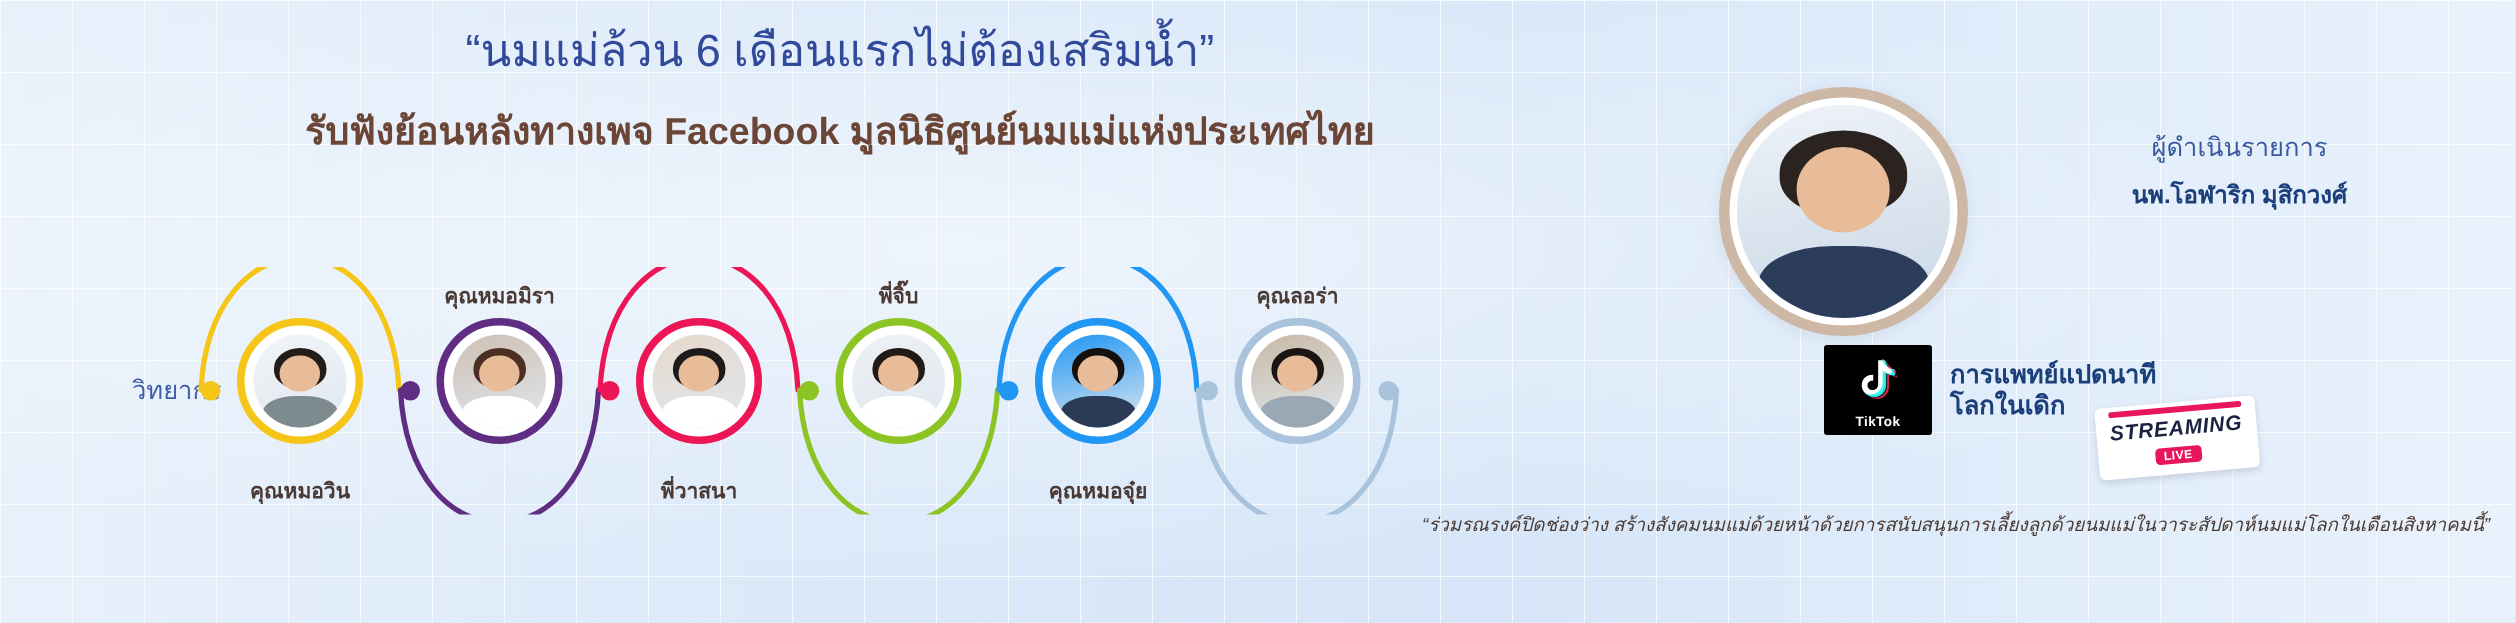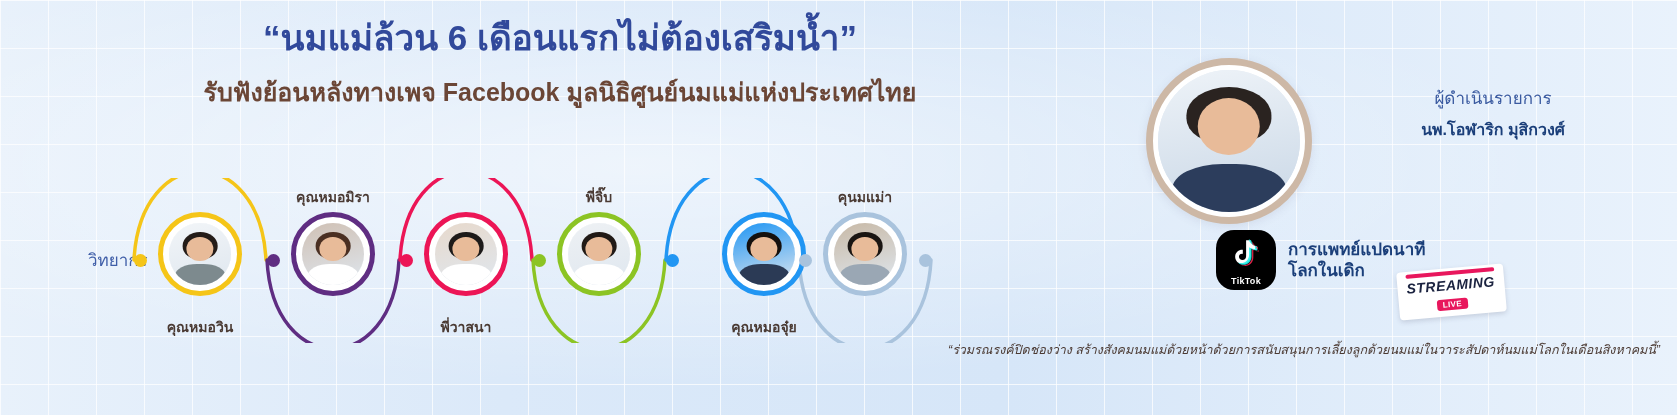--- a/index.html
+++ b/index.html
@@ -30,21 +30,21 @@
     pointer-events:none;
   }
 
   
   .head{position:absolute;left:0;top:16px;width:1120px;text-align:center;}
   .h1{
     font-size:37px;font-weight:bold;color:#31499b;letter-spacing:.2px;
     line-height:1.12;
   }
   .h2{
-    font-size:35px;font-weight:bold;color:#31499b;line-height:1.15;
+    font-size:30px;font-weight:normal;color:#31499b;line-height:1.15;
     margin-top:2px;white-space:nowrap;
   }
   .h3{
     margin-top:14px;font-size:25px;font-weight:bold;color:#6b4636;
     white-space:nowrap;
   }
 
   
   #timeline{position:absolute;left:0;top:178px;width:1110px;height:165px;}
   .tl-title{
@@ -106,21 +106,21 @@
   .host-txt{position:absolute;left:200px;top:36px;width:330px;text-align:center;}
   .host-role{font-size:17px;color:#3a5aa0;}
   .host-name{font-size:30px;font-weight:bold;color:#e08a1e;margin-top:2px;
              text-shadow:0 1px 0 rgba(255,255,255,.8);}
   .host-full{font-size:16px;font-weight:bold;color:#1b3f7a;margin-top:6px;}
   .host-spec{font-size:16px;font-weight:bold;color:#1b3f7a;}
 
   
   #tiktok{position:absolute;left:1216px;top:230px;display:flex;align-items:center;gap:12px;}
   .tt-icon{
-    width:60px;height:60px;border-radius:18px;background:#000;
+    width:72px;height:60px;border-radius:2px;background:#000;
     position:relative;display:flex;align-items:flex-end;justify-content:center;
     padding-bottom:4px;box-sizing:border-box;
   }
   .tt-note{position:absolute;left:50%;top:7px;transform:translateX(-50%);width:34px;height:34px;}
   .tt-word{font-size:9px;color:#fff;font-weight:bold;letter-spacing:.3px;}
   .tt-text{font-size:17px;font-weight:bold;color:#1b3f7a;line-height:1.25;white-space:nowrap;}
   #streamBadge{
     position:absolute;left:1398px;top:268px;transform:rotate(-5deg);
     background:#fff;border-radius:4px;padding:3px 9px 5px 9px;text-align:center;
     box-shadow:0 2px 5px rgba(60,60,90,.18);
@@ -210,21 +210,21 @@
                 <div class="bg" style="background:linear-gradient(165deg,#eef1f4,#dfe7ef)"></div>
                 <div class="hair" style="background:#211a16"></div>
                 <div class="skin"></div>
                 <div class="body" style="background:#ffffff"></div>
               </div>
             </div>
           </div>
           <div class="label above">พี่จิ๊บ</div>
         </div>
         <div class="dot" style="left: 533px; background: rgb(140, 196, 36);"></div>
-        <div class="node" style="left: 692px; padding-left: 24px;">
+        <div class="node" style="left: 672px;">
           <div class="ring" style="border-color: rgb(33, 150, 243);">
             <div class="inner">
               <div class="face">
                 <div class="bg" style="background:linear-gradient(165deg,#2196f3,#dfe7ef)"></div>
                 <div class="hair" style="background:#14100e"></div>
                 <div class="skin"></div>
                 <div class="body" style="background:#2b3a55"></div>
               </div>
             </div>
           </div>
@@ -235,21 +235,21 @@
           <div class="ring" style="border-color: rgb(169, 195, 221);">
             <div class="inner">
               <div class="face">
                 <div class="bg" style="background:linear-gradient(165deg,#c8b9a6,#dfe7ef)"></div>
                 <div class="hair" style="background:#1a1512"></div>
                 <div class="skin"></div>
                 <div class="body" style="background:#9aa7b4"></div>
               </div>
             </div>
           </div>
-          <div class="label above">คุนมแม่า</div>
+          <div class="label above">คุณลอร่า</div>
         </div>
         <div class="dot" style="left: 799px; background: rgb(169, 195, 221);"></div>
         <div class="dot" style="left: 919px; background: rgb(169, 195, 221);"></div>
       </div>
   </div>
 
   <div id="host">
     <div class="host-ring">
       <div class="inner">
         <div class="face">

